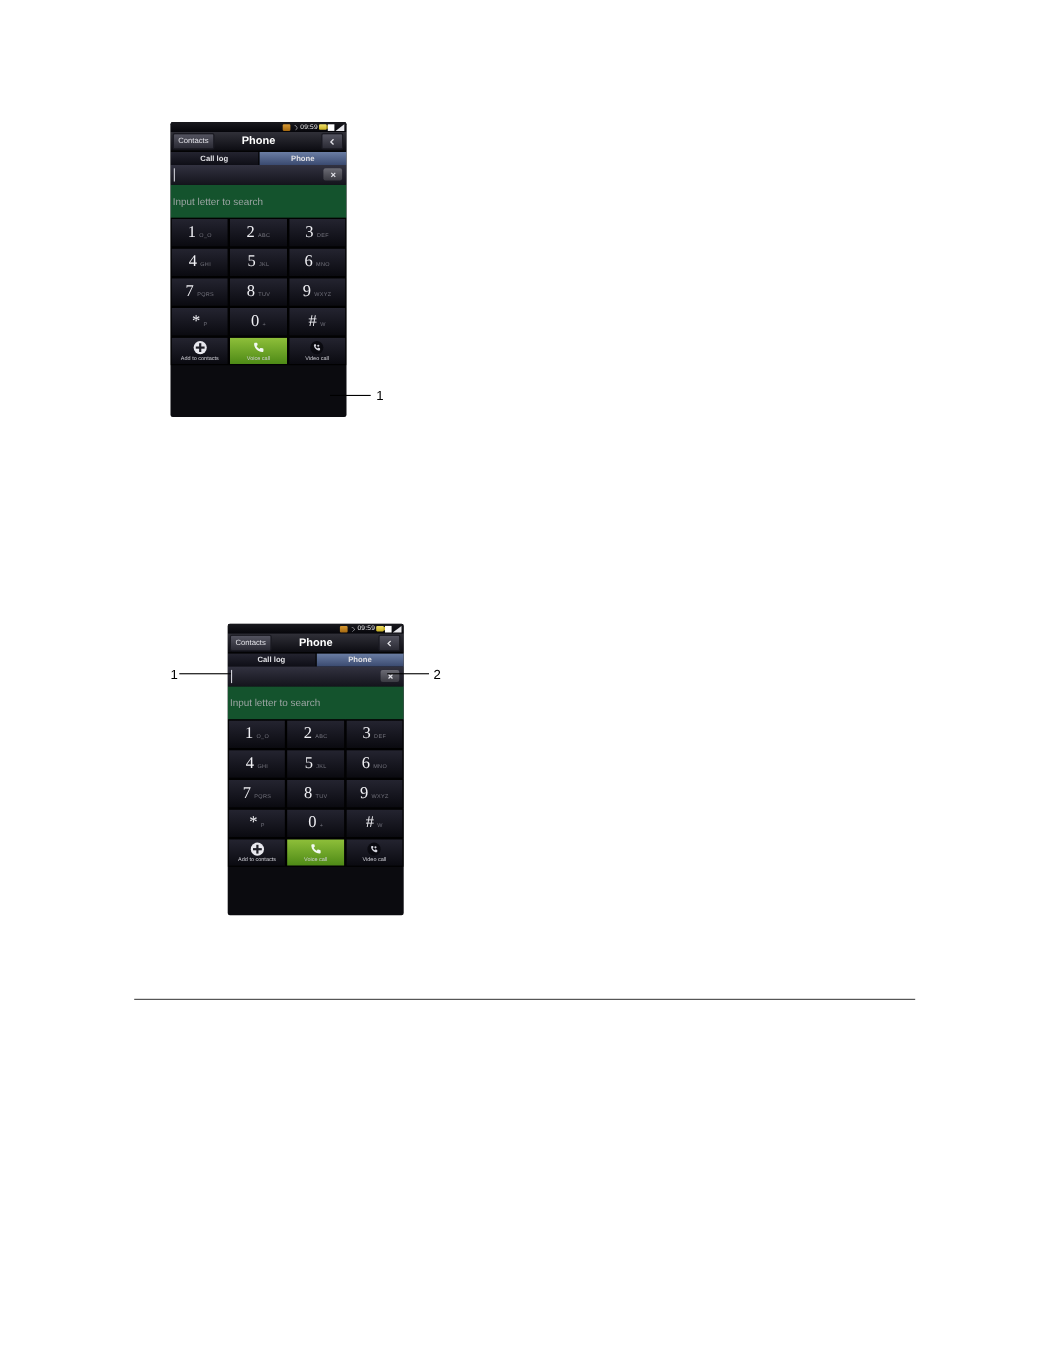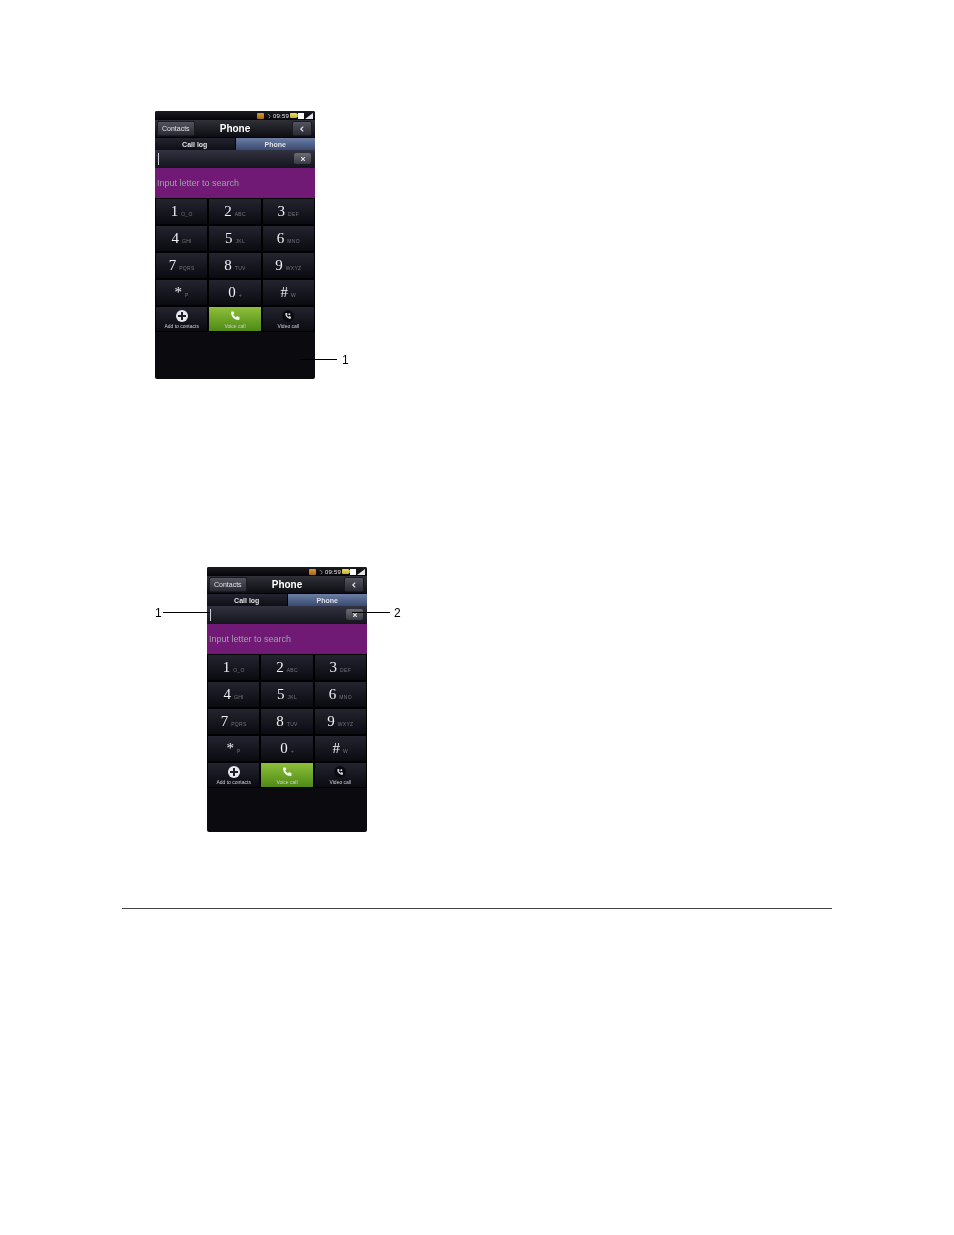--- a/index.html
+++ b/index.html
@@ -33,21 +33,21 @@
   .tab{flex:1;display:flex;align-items:center;justify-content:center;font-size:7px;font-weight:bold;color:#e0e0e4;border-right:1px solid #000;}
   .tab:last-child{border-right:none;}
   .tab.inactive{background:linear-gradient(#242430,#0e0e16);}
   .tab.active{background:linear-gradient(#6b7ea4,#3a4a70);}
   
   .inputarea{height:18px;background:linear-gradient(#323240,#14141c);display:flex;align-items:center;position:relative;}
   .inputcursor{margin-left:3px;width:1px;height:12px;background:#d0d0d8;}
   .clearbtn{position:absolute;right:4px;top:3px;width:17px;height:11px;background:linear-gradient(#6b6b74,#3a3a42);border-radius:2px;display:flex;align-items:center;justify-content:center;}
   .clearbtn svg{width:6px;height:6px;}
   
-  .searchhint{height:30px;background:#701a75;display:flex;align-items:center;padding-left:2px;color:#9aa4a2;font-size:9px;}
+  .searchhint{height:30px;background:#14532d;display:flex;align-items:center;padding-left:2px;color:#9aa4a2;font-size:9px;}
   
   .dialpad{display:grid;grid-template-columns:repeat(3,1fr);grid-auto-rows:27px;}
   .dkey{background:linear-gradient(#242430,#0a0a10);border:1px solid #000;display:flex;align-items:center;justify-content:center;gap:3px;}
   .dkey .num{color:#f0f0f4;font-size:15px;font-family:Georgia,'Times New Roman',serif;line-height:1;}
   .dkey .sub{color:#74747e;font-size:5px;letter-spacing:.3px;}
   .dkey .numwrap{display:flex;align-items:baseline;gap:3px;}
   
   .actions{display:grid;grid-template-columns:repeat(3,1fr);height:26px;}
   .abtn{display:flex;flex-direction:column;align-items:center;justify-content:center;gap:1px;background:linear-gradient(#242430,#0a0a10);border:1px solid #000;}
   .abtn .albl{color:#cfcfd6;font-size:5px;}

